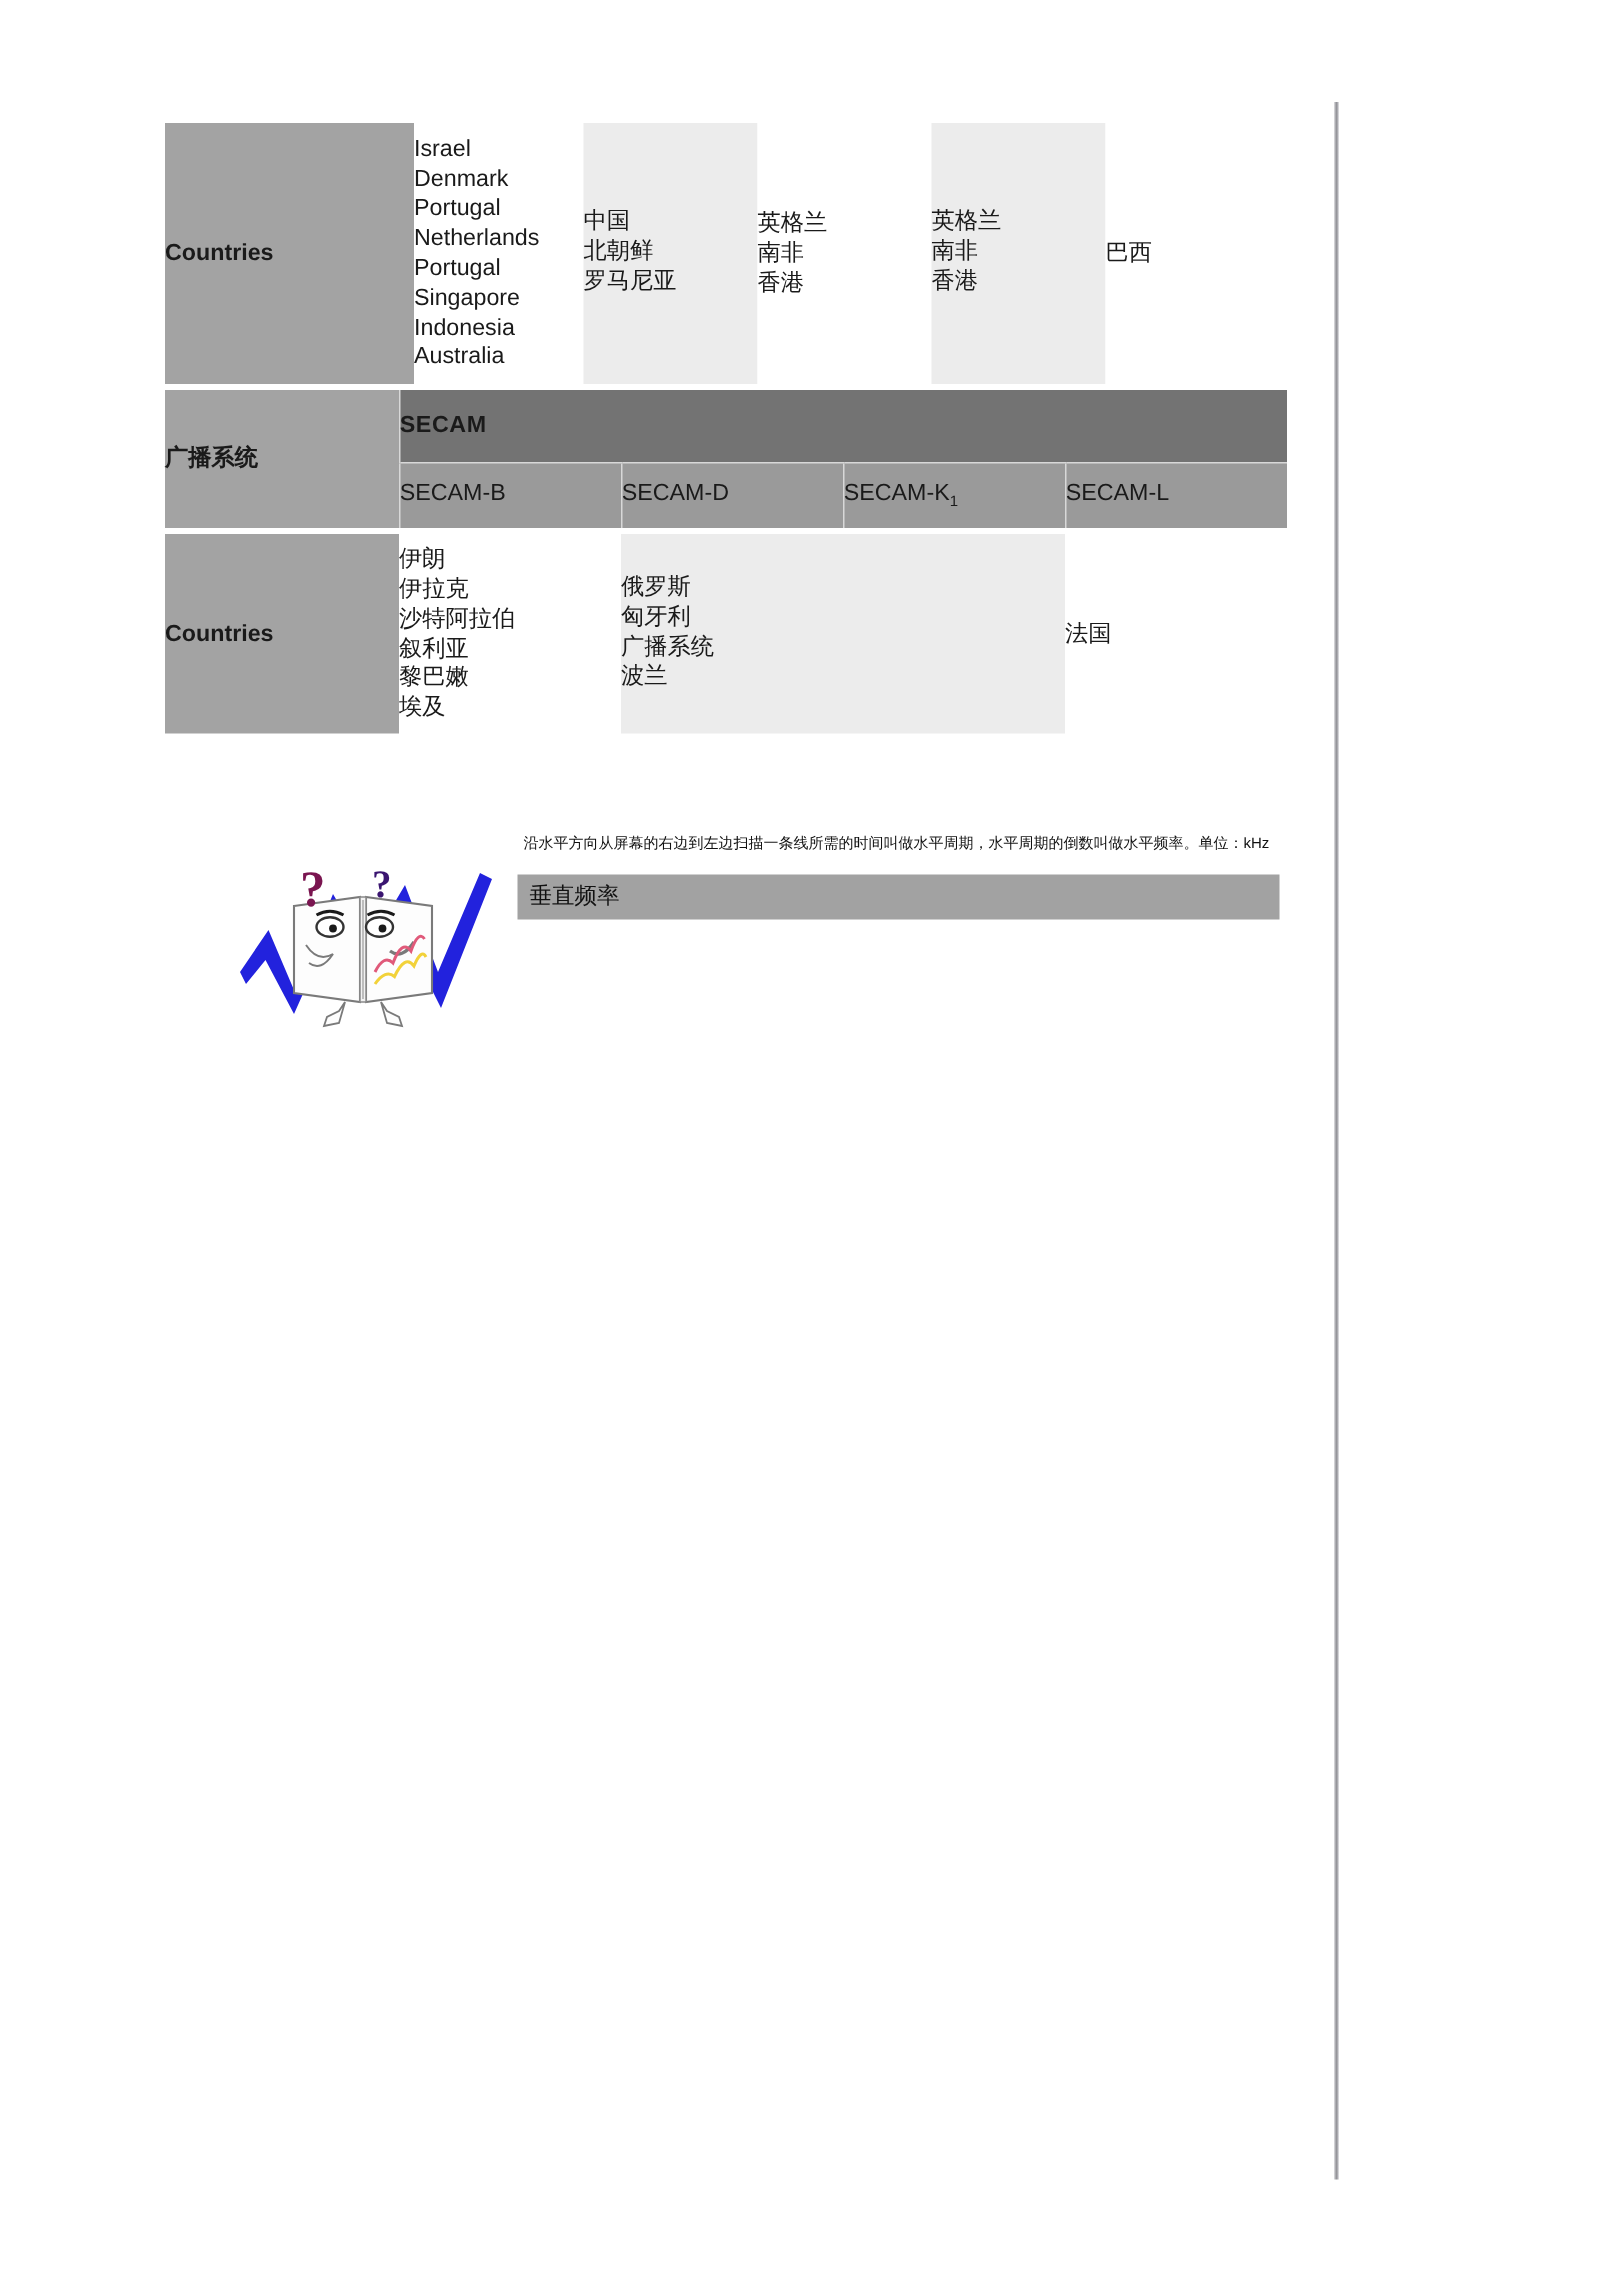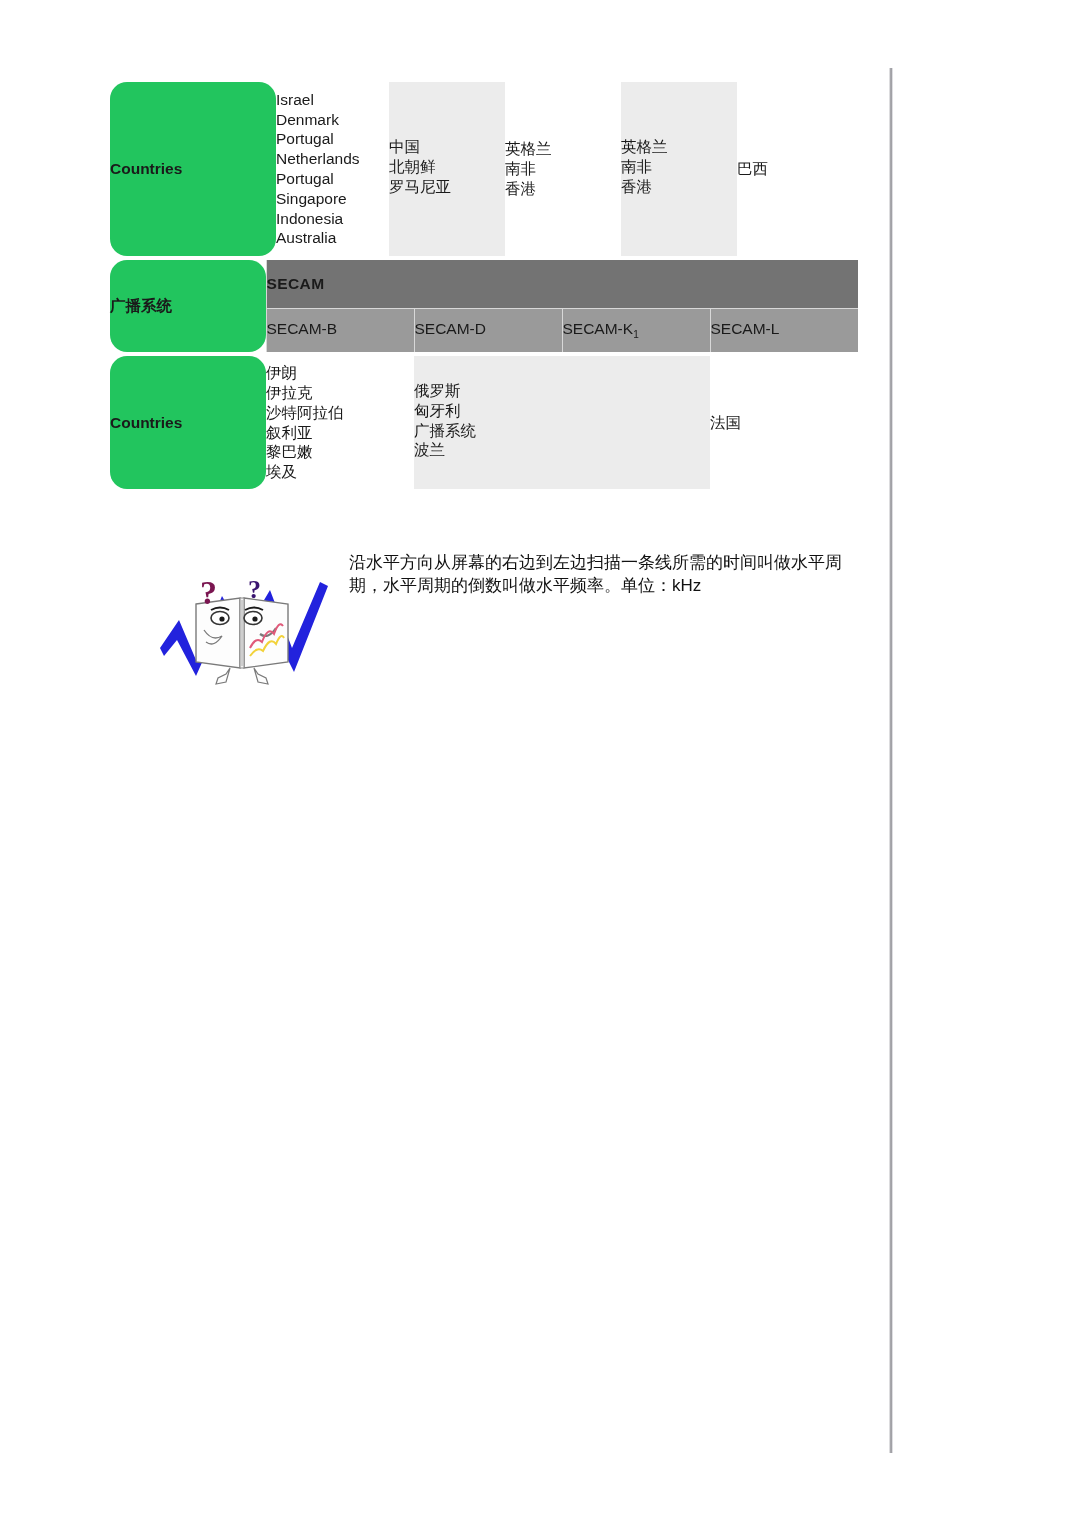--- a/index.html
+++ b/index.html
@@ -45,25 +45,24 @@
     padding: 0;
     margin: 0;
     vertical-align: middle;
     text-align: left;
     font-size: 15.5px;
     color: #1a1a1a;
     line-height: 1.28;
     border: 0;
   }
   .cell-head {
-    background: #22c55e;
+    background: #a3a3a3;
     color: #ffffff;
     font-weight: bold;
     font-size: 15.5px;
-    border-radius: 17px;
   }
   .cell-head-sub {
     background: #9a9a9a;
     color: #ffffff;
     font-weight: normal;
     font-size: 15px;
     border-left: 1px solid #d8d8d8 !important;
     border-top: 1px solid #d8d8d8 !important;
   }
   .cell-head-span {
@@ -96,21 +95,21 @@
     color: #111111;
     font-size: 15px;
     padding: 6px 8px 7px 8px;
     box-sizing: border-box;
     height: 30px;
     line-height: 18px;
   }
   .gloss-body {
     background: #ffffff;
     color: #111111;
-    font-size: 17px;
+    font-size: 10px;
     line-height: 22.5px;
     padding: 7px 4px 8px 4px;
     box-sizing: border-box;
   }
 
   
   #illustration {
     position: absolute;
     left: 152px;
     top: 556px;
@@ -247,14 +246,15 @@
 
     <text x="48" y="48" font-family="'Liberation Serif', serif" font-size="34" font-weight="bold" fill="#7a1550">?</text>
     <text x="96" y="42" font-family="'Liberation Serif', serif" font-size="26" font-weight="bold" fill="#3a1570">?</text>
   </svg>
 </div>
 
 <div id="glossary">
 
   <div class="gloss-body">沿水平方向从屏幕的右边到左边扫描一条线所需的时间叫做水平周期，水平周期的倒数叫做水平频率。单位：kHz</div>
 
+  <div class="gloss-head">垂直频率</div>
 
 </div>
 
 </body></html>

